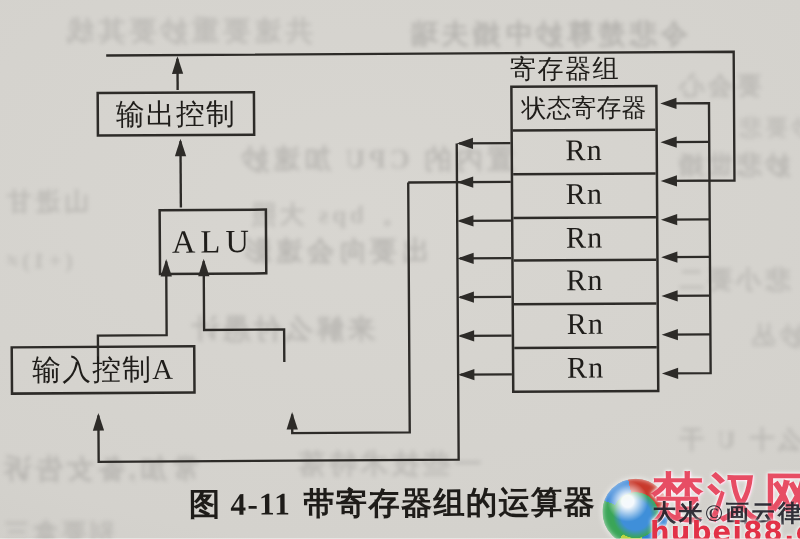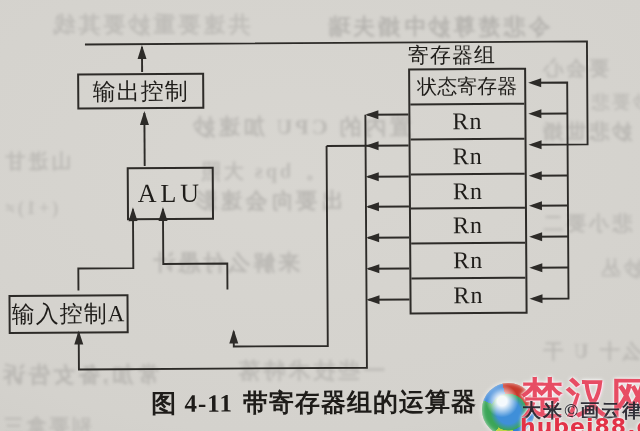--- a/index.html
+++ b/index.html
@@ -153,21 +153,21 @@
     </svg>
 
     <div class="dbox" style="left:78px;top:72px;width:127px;height:36px;">
       <span>输出控制</span>
     </div>
 
     <div class="dbox" style="left:103px;top:166px;width:87px;height:53px;margin-left:24px;">
       <span class="alu-label">ALU</span>
     </div>
 
-    <div class="dbox" style="left:8px;top:293px;width:120px;height:39px;">
+    <div class="dbox" style="left:8px;top:275px;width:148px;height:39px;">
       <span>输入控制A</span>
     </div>
 
 
     <div class="group-label">寄存器组</div>
 
     <div class="reg-stack">
       <div class="reg-row">状态寄存器</div>
       <div class="reg-row rn">Rn</div>
       <div class="reg-row rn">Rn</div>

